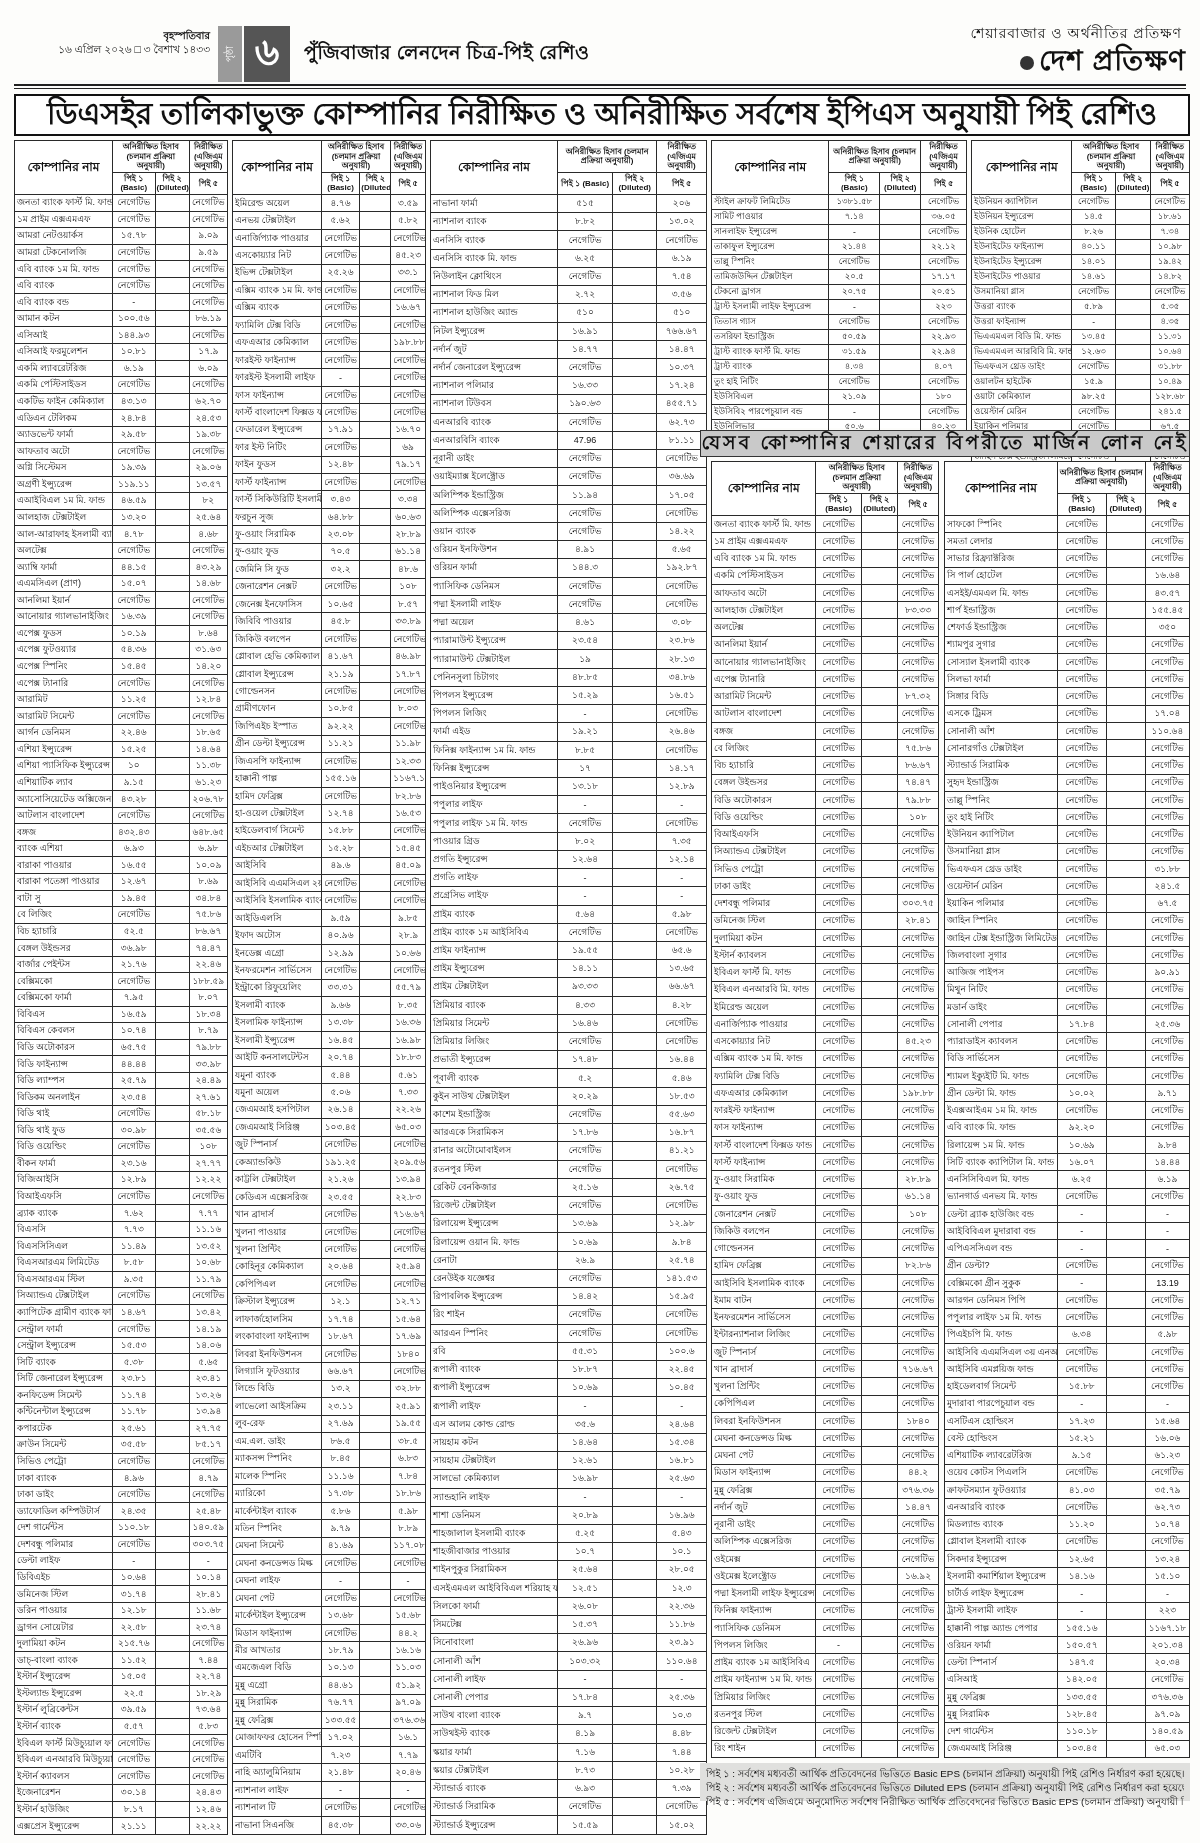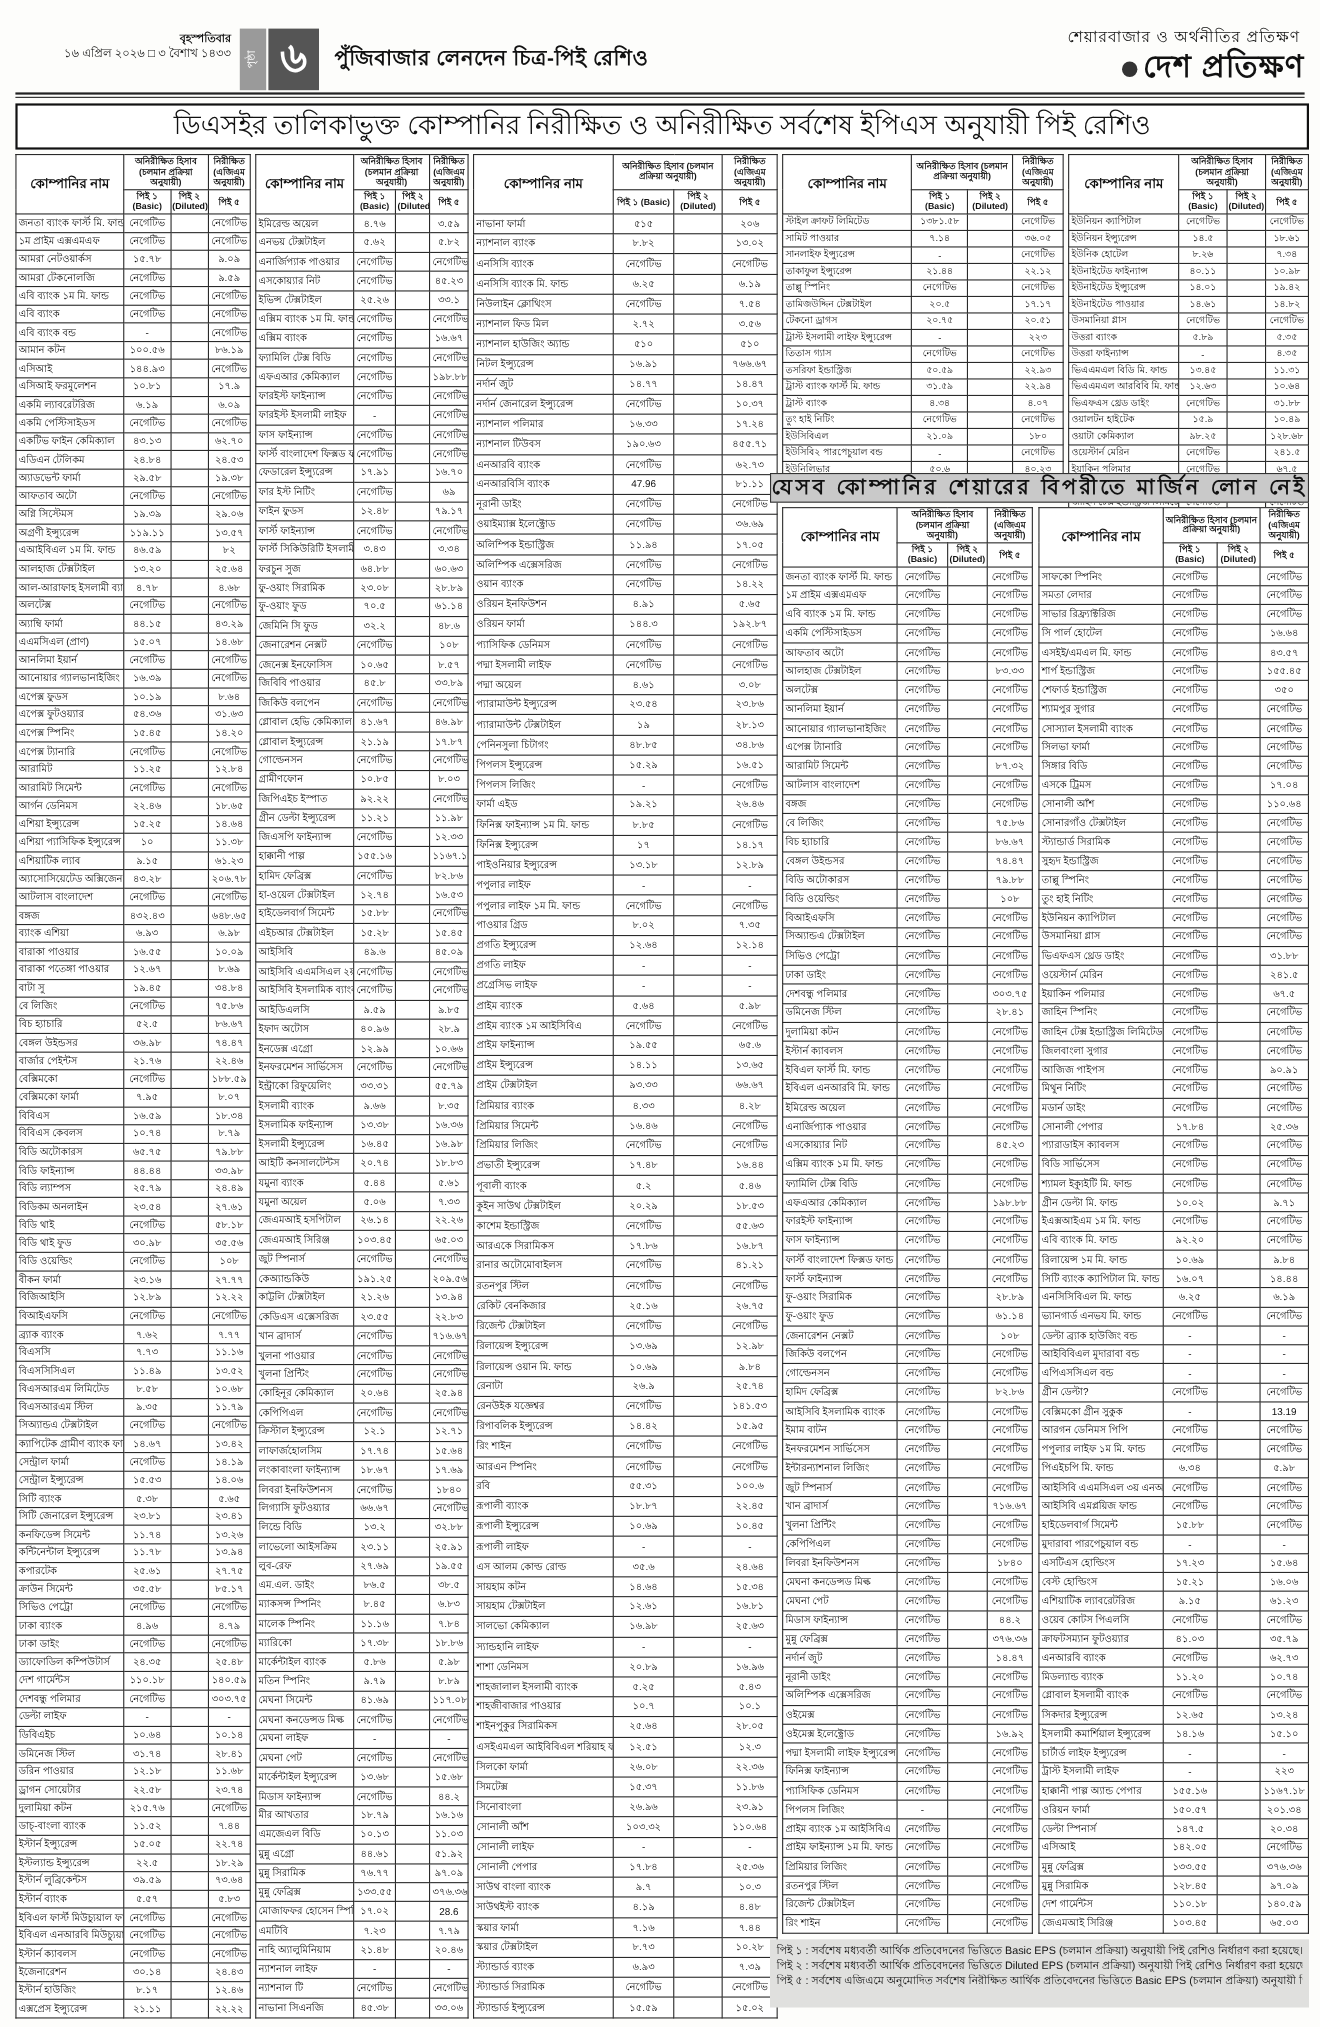--- a/index.html
+++ b/index.html
@@ -37,42 +37,42 @@
     background:#333; margin-right:5px; vertical-align:middle;
   }
   .rule { position:absolute; left:14px; width:1172px; background:#222; }
   .rule.r1 { top:84px; height:2px; }
   .rule.r2 { top:88px; height:1px; }
   
   .headline {
     position:absolute; left:14px; top:94px; width:1176px; height:42px;
     border:2px solid #111; background:#fff;
     display:flex; align-items:center; justify-content:center;
-    font-size:24px; font-weight:normal; white-space:nowrap; overflow:hidden;
+    font-size:30px; font-weight:bold; white-space:nowrap; overflow:hidden;
   }
   
   .petable { position:absolute; background:#fff; }
   table { width:100%; height:100%; border-collapse:collapse; table-layout:fixed; }
   th,td { border:1px solid #2a2a2a; overflow:hidden; white-space:nowrap; }
   thead th { font-size:8px; font-weight:bold; text-align:center; padding:1px; line-height:1.2; white-space:normal; }
   thead th.cname { font-size:12px; }
   tbody td { font-size:9px; padding:0 2px; height:14px; }
   tbody td.name { text-align:left; }
   tbody td.val { text-align:center; }
   .small tbody td { font-size:8.5px; }
   
   .margintitle {
     position:absolute; left:700px; top:430px; width:490px; height:27px;
     background:#c9c9c9; border:1px solid #333;
     display:flex; align-items:center; justify-content:center;
     font-size:19px; font-weight:bold; letter-spacing:3px; white-space:nowrap; overflow:hidden;
   }
   
   .footnotes {
-    position:absolute; left:700px; top:1763px; width:490px; height:62px;
+    position:absolute; left:700px; top:1763px; width:490px; height:38px;
     background:#e0e0de; padding:4px 6px; font-size:9.8px; line-height:1.45;
   }
   .footnotes div { white-space:nowrap; overflow:hidden; }
 </style>
 </head>
 <body>
 
 <div class="masthead">
   <div class="dateblock">
     <div class="day">বৃহস্পতিবার</div>
@@ -1255,21 +1255,21 @@
         <tr>
           <td class="name">মুন্নু ফেব্রিক্স</td>
           <td class="val">১৩৩.৫৫</td>
           <td class="val"></td>
           <td class="val">৩৭৬.৩৬</td>
         </tr>
         <tr>
           <td class="name">মোজাফফর হোসেন স্পিনিং</td>
           <td class="val">১৭.০২</td>
           <td class="val"></td>
-          <td class="val">28.6</td>
+          <td class="val">১৬.১</td>
         </tr>
         <tr>
           <td class="name">এমটিবি</td>
           <td class="val">৭.২৩</td>
           <td class="val"></td>
           <td class="val">৭.৭৯</td>
         </tr>
         <tr>
           <td class="name">নাহি অ্যালুমিনিয়াম</td>
           <td class="val">২১.৪৮</td>

